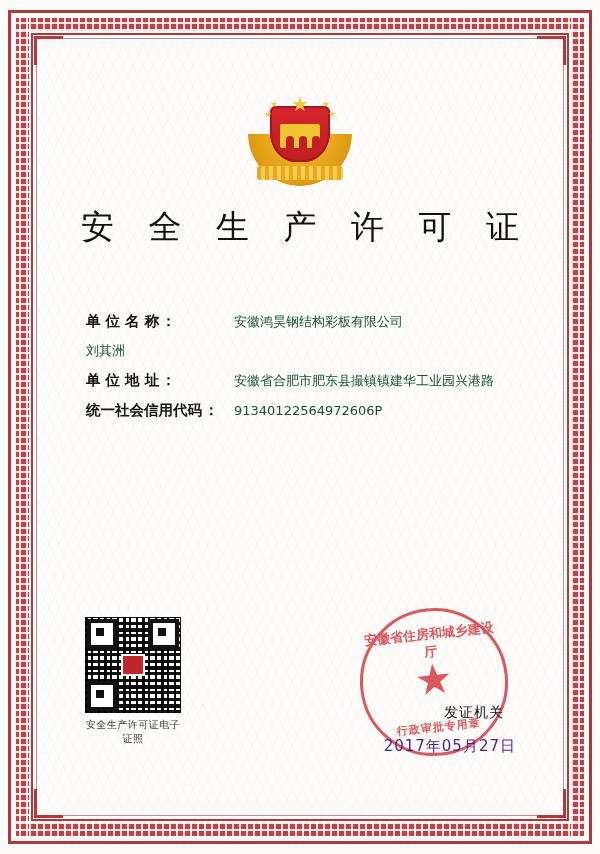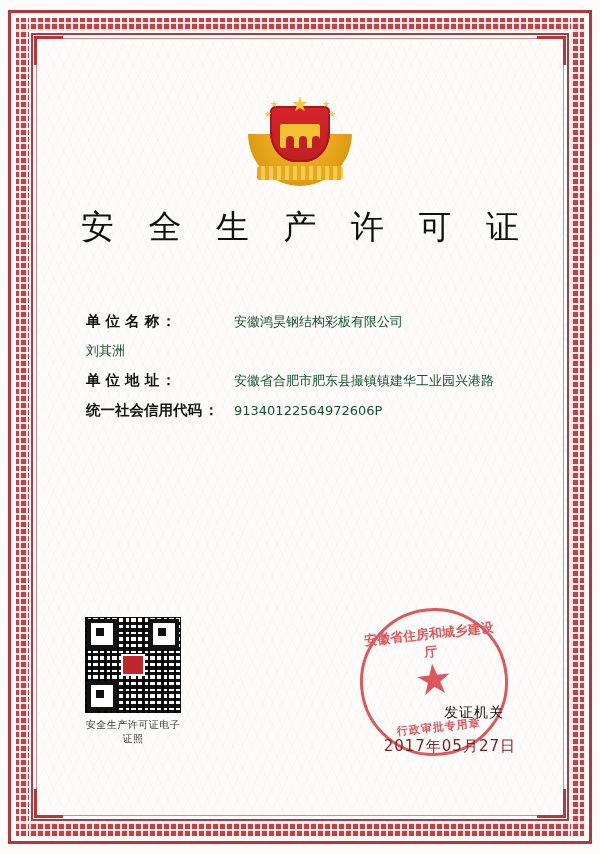--- a/index.html
+++ b/index.html
@@ -295,21 +295,21 @@
     font-weight: normal;
     color: #111;
     letter-spacing: 1px;
     font-family: "DejaVu Sans", "Liberation Sans", sans-serif;
   }
   .issue-date {
     position: absolute;
     right: 36px;
     bottom: 48px;
     font-size: 15px;
-    color: #7f1d1d;
+    color: #4c1d95;
     letter-spacing: 1px;
     font-family: "DejaVu Sans", "Liberation Sans", sans-serif;
   }
 
   
   .seal {
     position: absolute;
     right: 44px;
     bottom: 48px;
     width: 142px;

